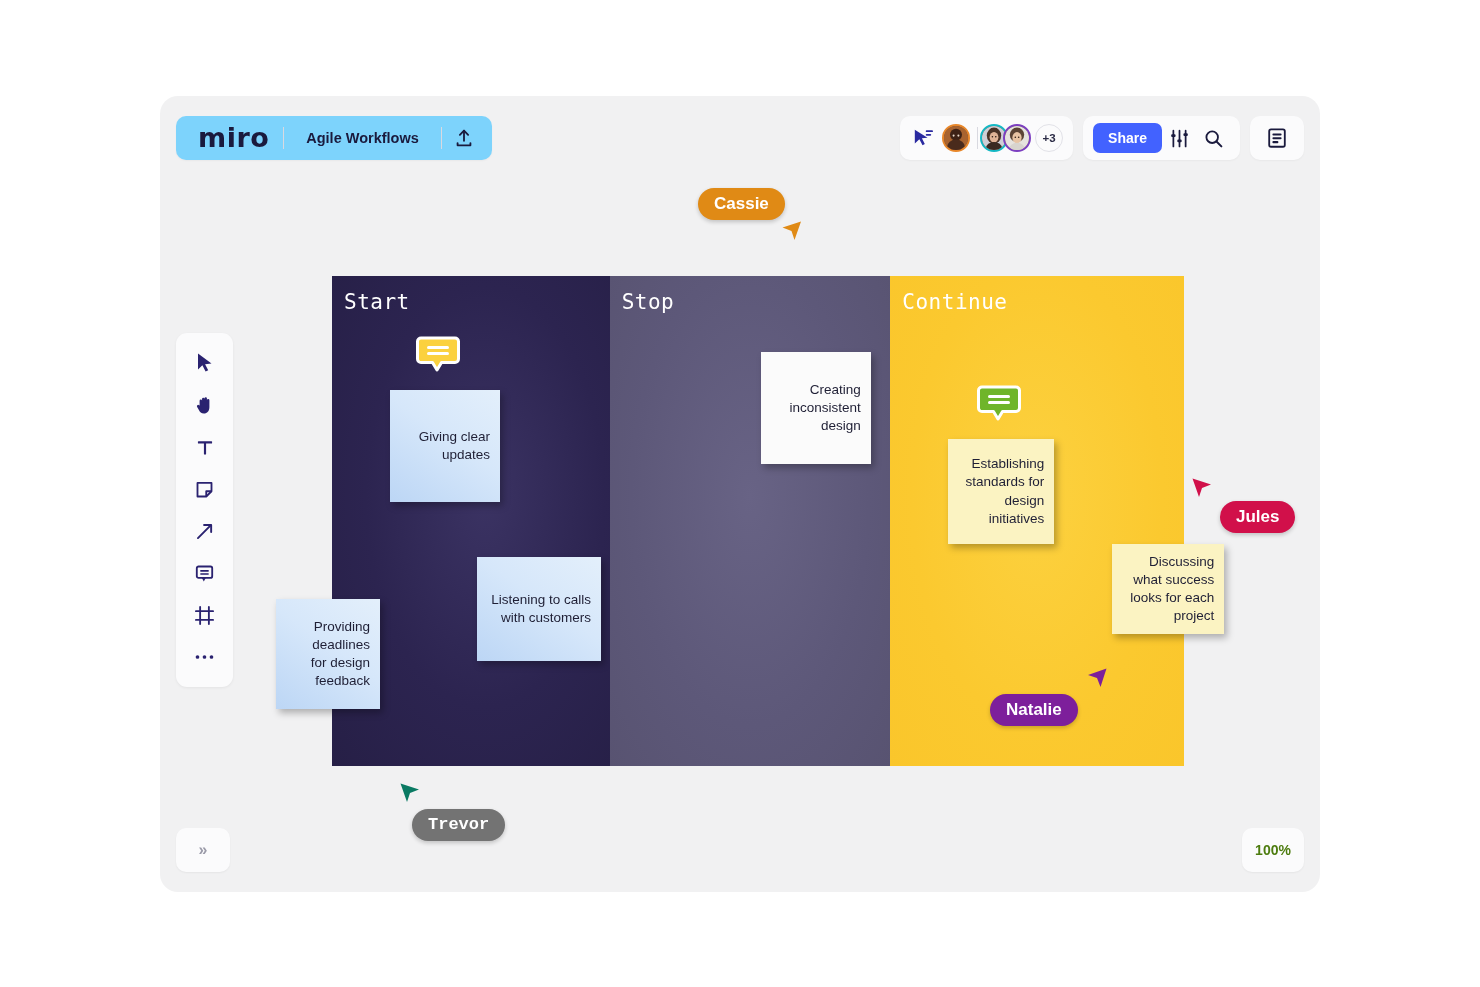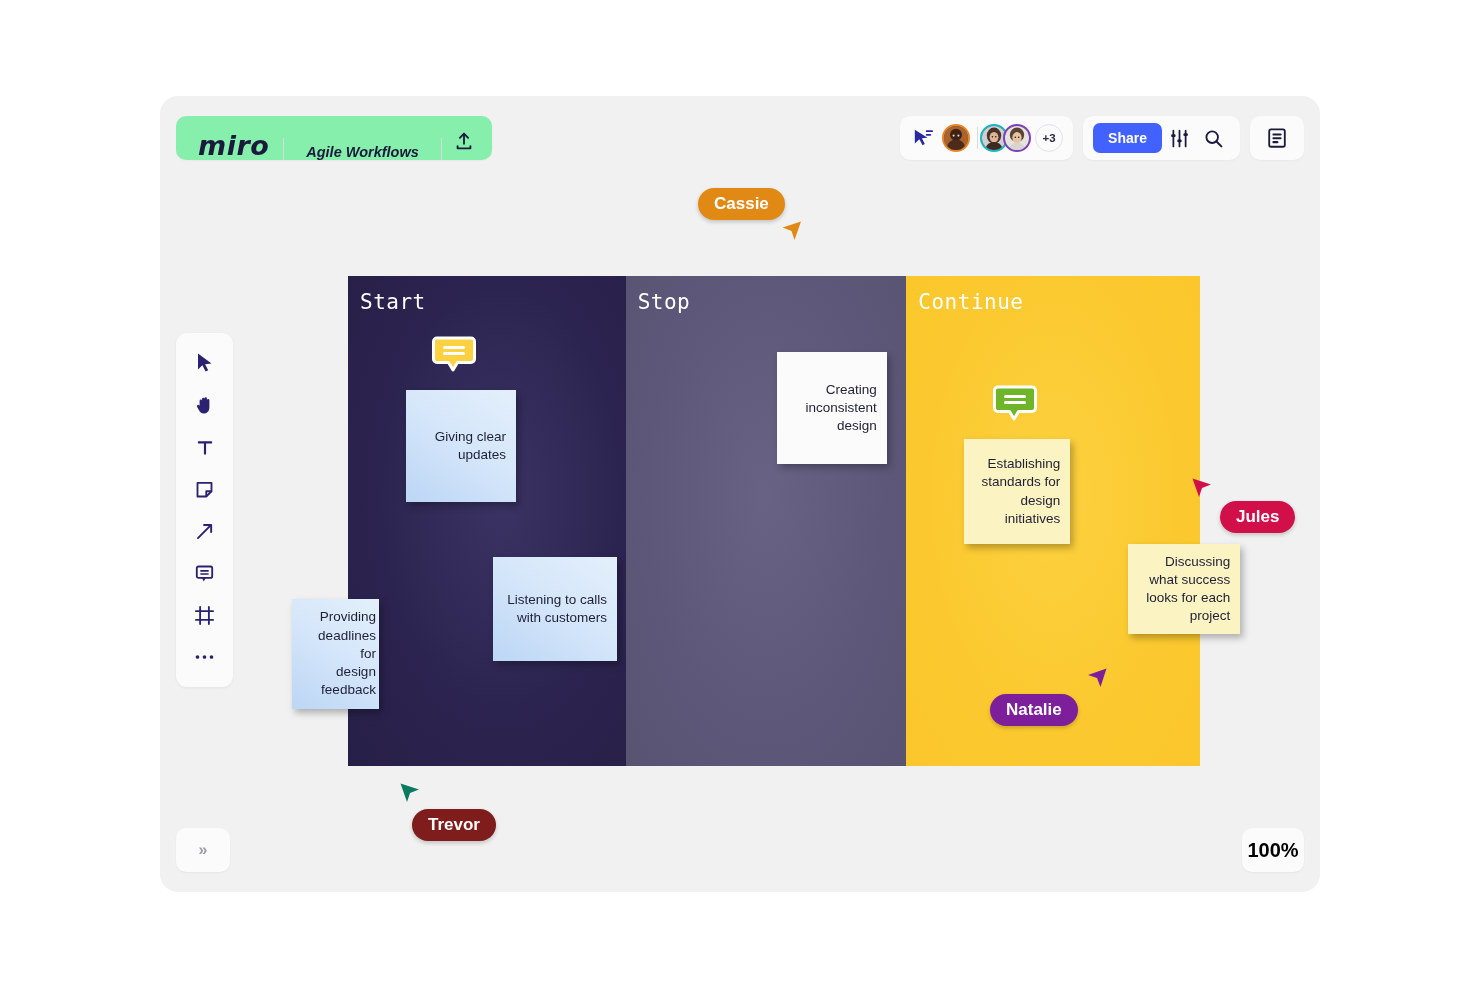--- a/index.html
+++ b/index.html
@@ -30,27 +30,26 @@
     background: #f1f1f2;
     border-radius: 18px;
   }
 
   
   .header-left {
     position: absolute;
     left: 16px;
     top: 20px;
     height: 44px;
-    background: #86efac;
+    background: #7dd3fc;
     border-radius: 10px;
     display: flex;
-    align-items: flex-end;
+    align-items: center;
     padding: 0 6px;
     box-shadow: 0 1px 2px rgba(0,0,0,0.04);
-    font-style: italic;
   }
   .miro-logo {
     font-family: "DejaVu Sans", sans-serif;
     font-size: 27px;
     font-weight: 700;
     color: #1a1a3d;
     letter-spacing: 0.5px;
     padding: 0 14px 0 16px;
     line-height: 1;
     position: relative;
@@ -172,21 +171,20 @@
   }
 
   
   .board {
     position: absolute;
     left: 172px;
     top: 180px;
     width: 852px;
     height: 490px;
     display: flex;
-    margin-left: 16px;
   }
   .column {
     position: relative;
     height: 100%;
     overflow: visible;
   }
   .col-start {
     width: 283px;
     background: radial-gradient(ellipse at 55% 45%, #3b3363 0%, #2c2450 55%, #261f46 100%);
   }
@@ -275,22 +273,22 @@
   }
   .zoom-badge {
     position: absolute;
     right: 16px;
     bottom: 20px;
     min-width: 62px;
     height: 44px;
     background: #fbfbfc;
     border-radius: 10px;
     display: flex; align-items: center; justify-content: center;
-    color: #000000;
-    font-size: 20px;
+    color: #4d7c0f;
+    font-size: 14px;
     font-weight: 700;
     cursor: pointer;
     box-shadow: 0 1px 2px rgba(0,0,0,0.05);
   }
 </style>
 </head>
 <body>
 
 <div id="app">
   <div class="window">
@@ -442,21 +440,21 @@
         <div class="col-title">Start</div>
 
         <div class="bubble" style="left:84px; top:59px;">
           <svg width="44" height="38" viewBox="0 0 44 38">
             <path d="M5 3 H39 a3.5 3.5 0 0 1 3.5 3.5 V24 a3.5 3.5 0 0 1 -3.5 3.5 H25.5 L21 35 L16.5 27.5 H5 A3.5 3.5 0 0 1 1.5 24 V6.5 A3.5 3.5 0 0 1 5 3 Z" fill="#fbd13f" stroke="#ffffff" stroke-width="3" stroke-linejoin="round"></path>
             <rect x="11" y="11" width="22" height="3.1" rx="1.5" fill="#ffffff"></rect>
             <rect x="11" y="17" width="22" height="3.1" rx="1.5" fill="#ffffff"></rect>
           </svg>
         </div>
 
-        <div class="note note-blue" style="left:-56px; top:323px; width:87px; height:110px;padding-left:33px;">Providing deadlines for design feedback</div>
+        <div class="note note-blue" style="left:-56px; top:323px; width:104px; height:110px;padding-left:33px;">Providing deadlines for design feedback</div>
 
         <div class="note note-blue" style="left:58px; top:114px; width:110px; height:112px;">Giving clear updates</div>
 
         <div class="note note-blue" style="left:145px; top:281px; width:124px; height:104px;">Listening to calls with customers</div>
       </div>
 
       <div class="column col-stop">
         <div class="col-title">Stop</div>
 
         <div class="note note-white" style="left:151px; top:76px; width:110px; height:112px;">Creating inconsistent design</div>
@@ -498,20 +496,20 @@
       <svg class="cursor-arrow" style="left:95px; top:0px;" width="24" height="24" viewBox="0 0 24 24">
         <path d="M21.5 2.5 L15.5 21 L12 12 L3 9 Z" fill="#7d1f9b"></path>
       </svg>
       <div class="cursor-pill" style="left:0; top:28px; background:#7d1f9b;">Natalie</div>
     </div>
 
     <div class="cursor-wrap" style="left:238px; top:685px;">
       <svg class="cursor-arrow" style="left:0px; top:0px;" width="24" height="24" viewBox="0 0 24 24">
         <path d="M2.5 2.5 L21 8.5 L12 12 L9 21 Z" fill="#0a7a63"></path>
       </svg>
-      <div class="cursor-pill" style="left:14px; top:28px; background:#7f1d1d;">Trevor</div>
+      <div class="cursor-pill" style="left:14px; top:28px; background:#737373;font-family:Liberation Mono, monospace;">Trevor</div>
     </div>
 
     <div class="collapse-btn">»</div>
     <div class="zoom-badge">100%</div>
 
   </div>
 </div>
 
 </body></html>

